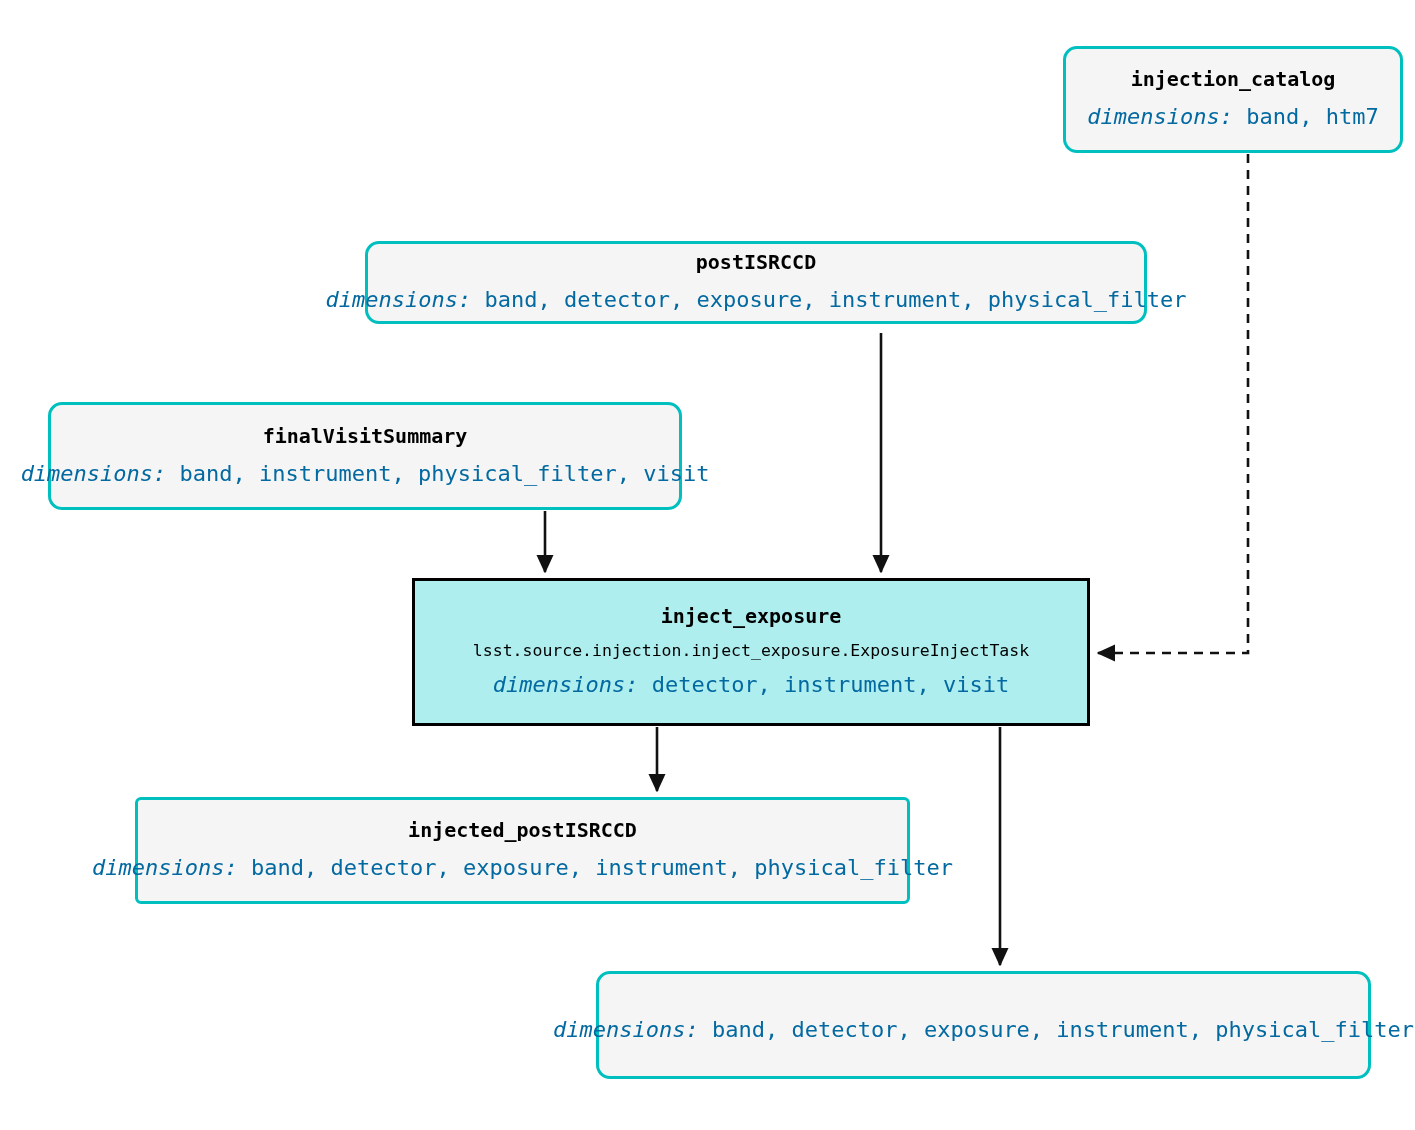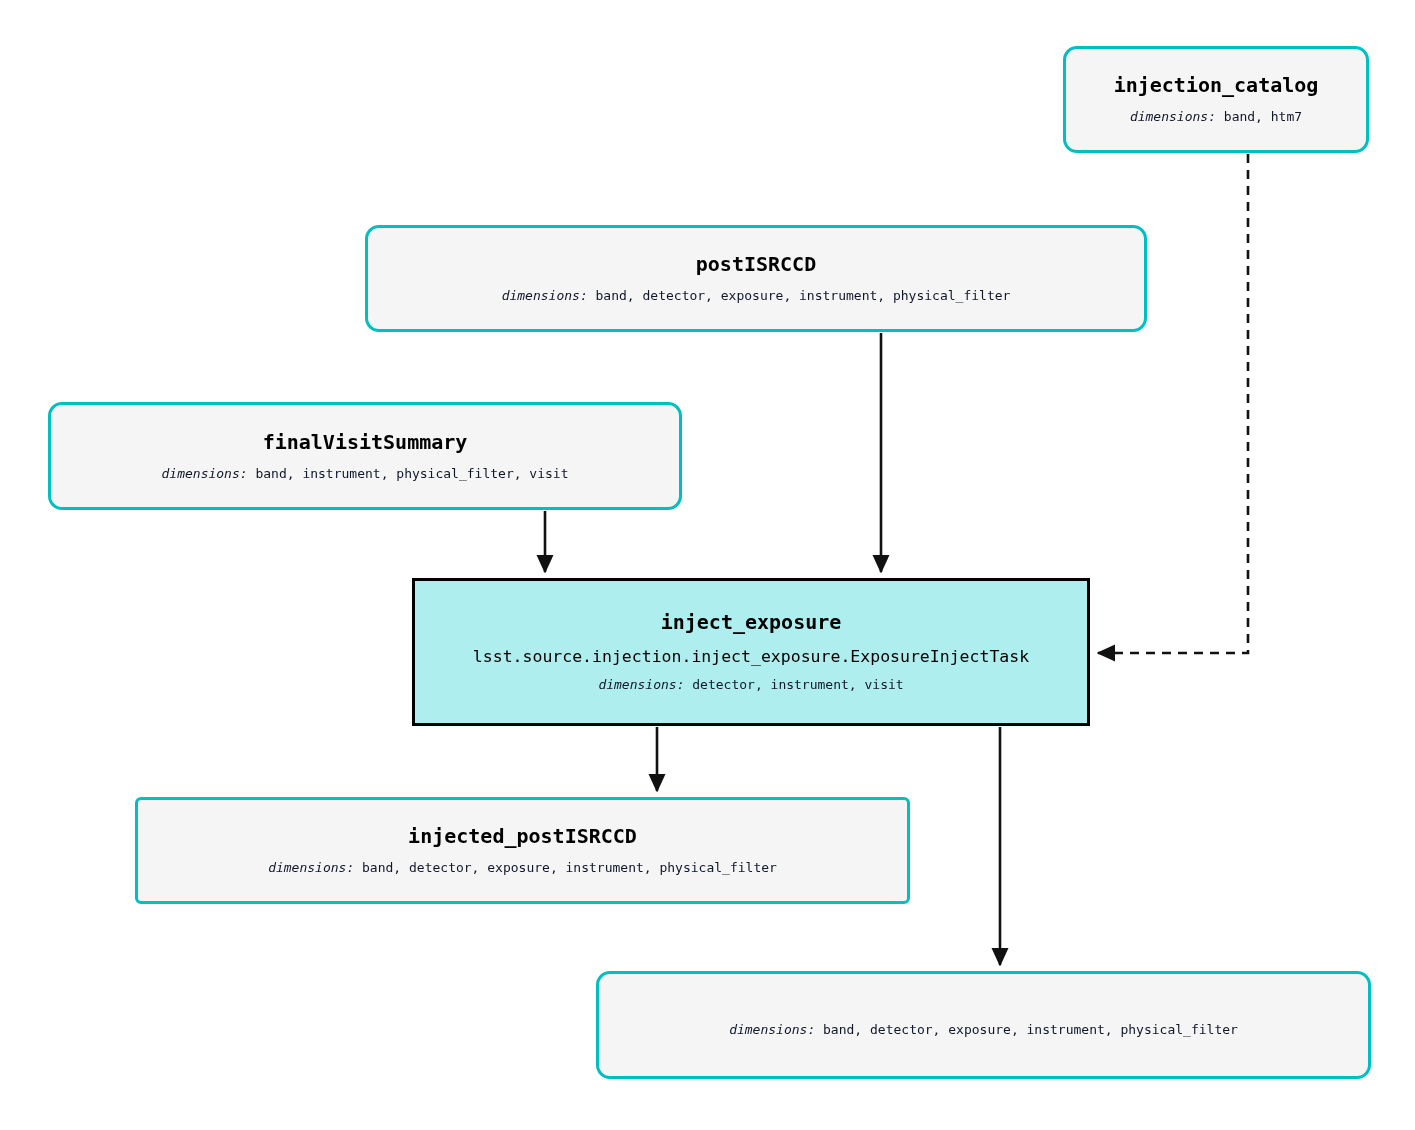--- a/index.html
+++ b/index.html
@@ -60,38 +60,38 @@
     font-family: "DejaVu Sans Mono", monospace;
     font-weight: normal;
     font-size: 16.5px;
     color: #000000;
     white-space: nowrap;
     line-height: 1.3;
     margin-top: 11px;
   }
   .node-dims {
     font-family: "DejaVu Sans Mono", monospace;
-    font-size: 13px;
-    color: #0f172a;
+    font-size: 22px;
+    color: #0369a1;
     white-space: nowrap;
     line-height: 1.3;
     margin-top: 11px;
   }
   .node.task .node-dims {
     margin-top: 9px;
   }
   .dims-label {
     font-style: italic;
   }
   .dims-value {
     font-style: normal;
   }
   
-  #node-injection-catalog { left: 1063px; top: 46px;  width: 306px; height: 107px; }
-  #node-postisrccd        { left: 365px;  top: 225px; width: 782px; height: 107px; }
+  #node-injection-catalog { left: 1063px; top: 46px;  width: 340px; height: 107px; }
+  #node-postisrccd        { left: 365px;  top: 241px; width: 782px; height: 83px; }
   #node-finalvisitsummary { left: 48px;   top: 402px; width: 634px; height: 108px; }
   #node-inject-exposure   { left: 412px;  top: 578px; width: 678px; height: 148px; }
   #node-injected-postisrccd { left: 135px; top: 797px; width: 775px; height: 107px; border-radius: 6px; }
   #node-injected-postisrccd-catalog { left: 596px; top: 971px; width: 775px; height: 108px; }
 </style>
 </head>
 <body>
 
 <div id="canvas">
 

